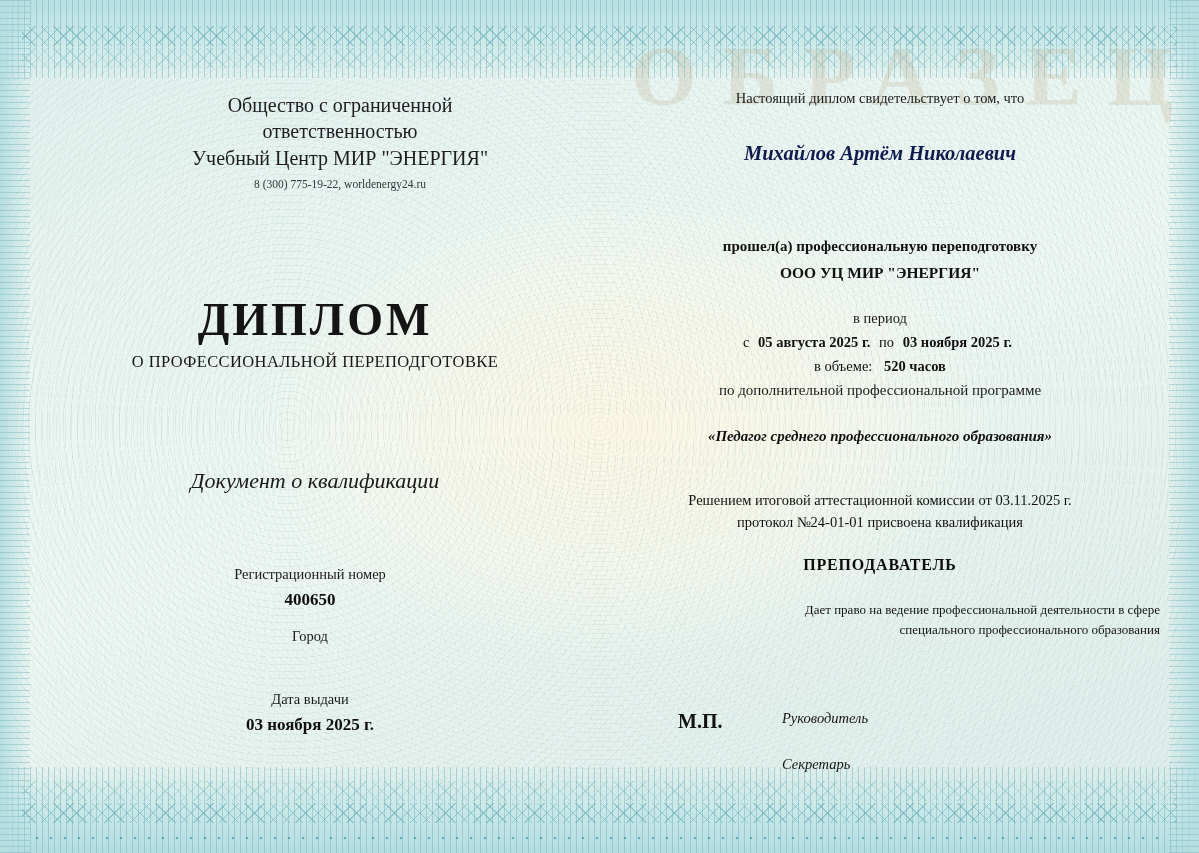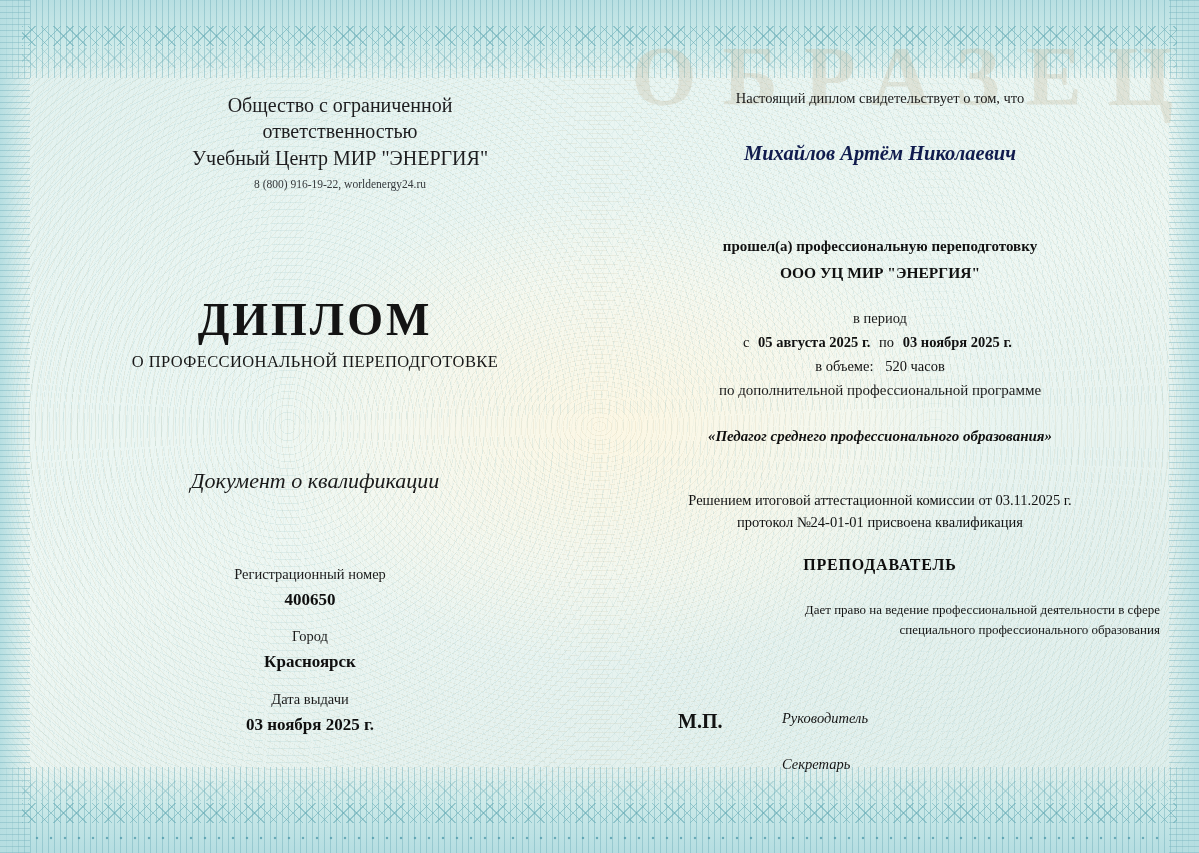--- a/index.html
+++ b/index.html
@@ -283,21 +283,21 @@
   .r-period .lbl { font-weight: 400; }
   .r-period .val { font-weight: 700; padding: 0 5px; }
   .r-volume {
     position: absolute;
     left: 0; top: 280px;
     width: 560px;
     text-align: center;
     font-size: 14.5px;
     color: #111;
   }
-  .r-volume .val { font-weight: 400; padding-left: 8px; }
+  .r-volume .val { font-weight: 700; padding-left: 8px; }
   .r-program-label {
     position: absolute;
     left: 0; top: 304px;
     width: 560px;
     text-align: center;
     font-size: 15px;
     color: #1b1b1b;
   }
   .r-program {
     position: absolute;
@@ -379,38 +379,37 @@
 
   <div class="watermark">ОБРАЗЕЦ</div>
 
   <div class="content">
 
     <div class="col-left">
 
       <div class="org-block">
         <div class="org-line">Общество с ограниченной ответственностью</div>
         <div class="org-line">Учебный Центр МИР "ЭНЕРГИЯ"</div>
-        <div class="org-phone">8 (800) 916-19-22, worldenergy24.ru</div>
+        <div class="org-phone">8 (300) 775-19-22, worldenergy24.ru</div>
       </div>
 
       <div class="title-block">
         <div class="title-main">ДИПЛОМ</div>
         <div class="title-sub">О ПРОФЕССИОНАЛЬНОЙ ПЕРЕПОДГОТОВКЕ</div>
       </div>
 
       <div class="qual-doc">Документ о квалификации</div>
 
       <div class="field reg">
         <div class="f-label">Регистрационный номер</div>
         <div class="f-value">400650</div>
       </div>
 
       <div class="field city">
         <div class="f-label">Город</div>
-        <div class="f-value">Красноярск</div>
       </div>
 
       <div class="field date">
         <div class="f-label">Дата выдачи</div>
         <div class="f-value">03 ноября 2025 г.</div>
       </div>
 
     </div>
 
     <div class="col-right">

